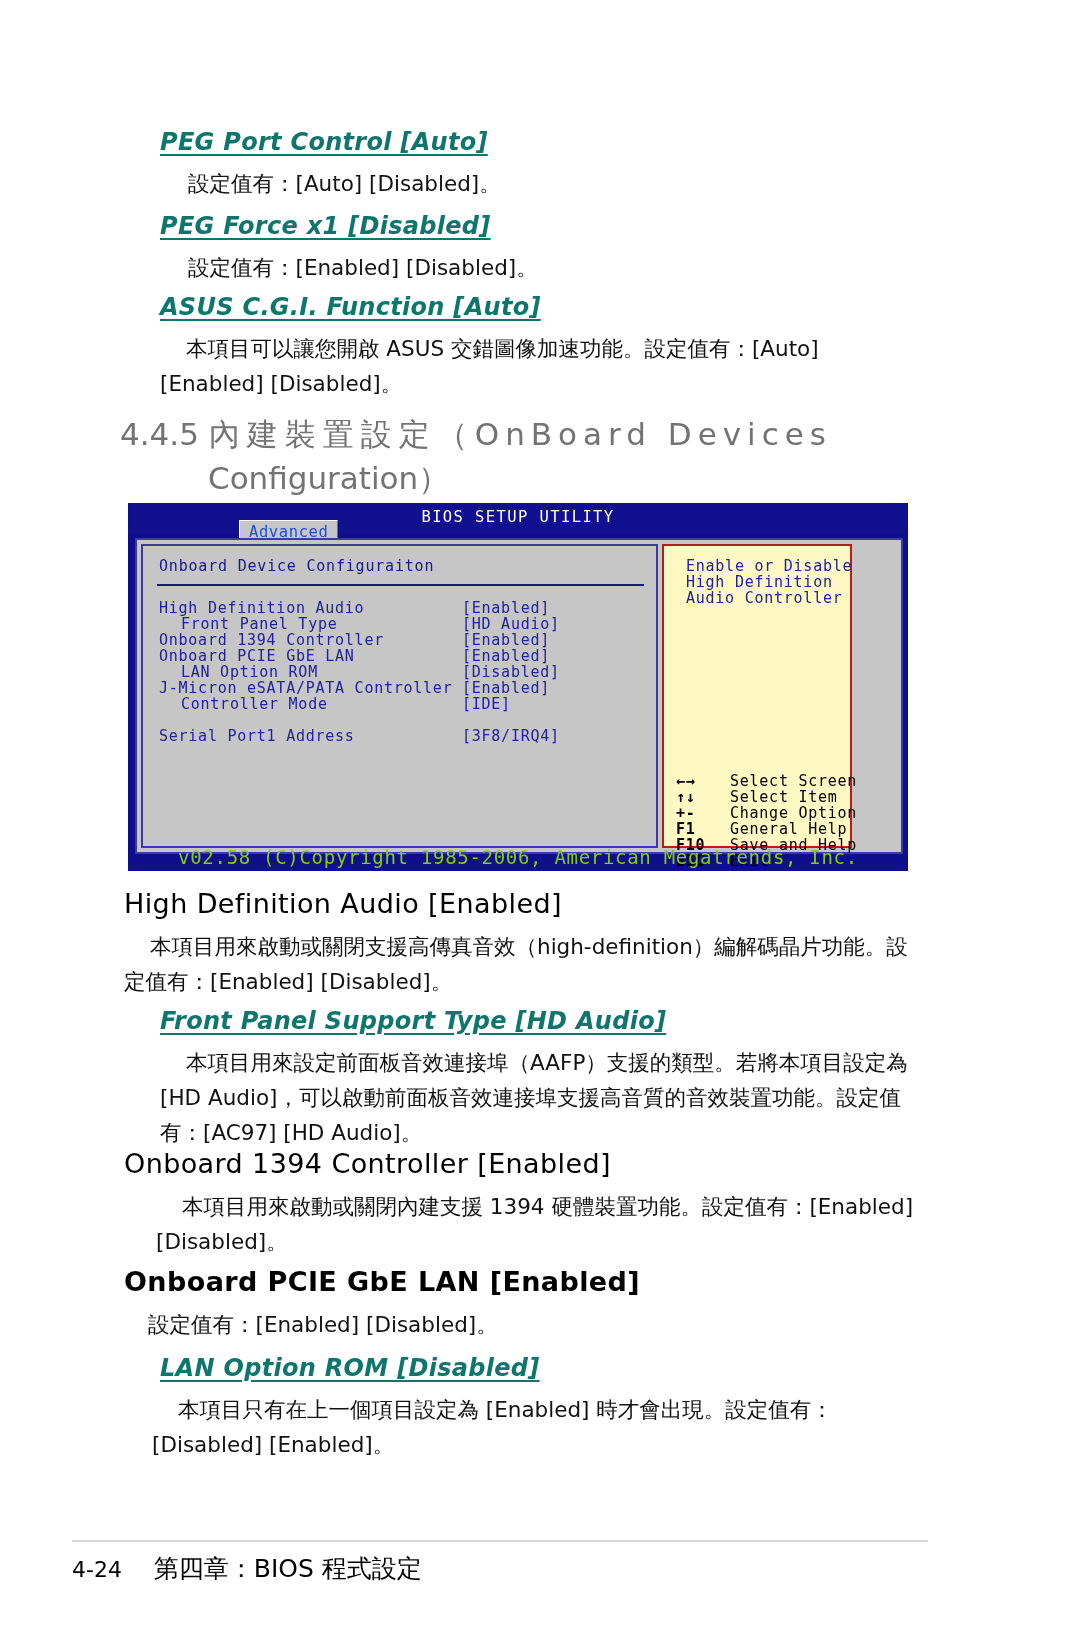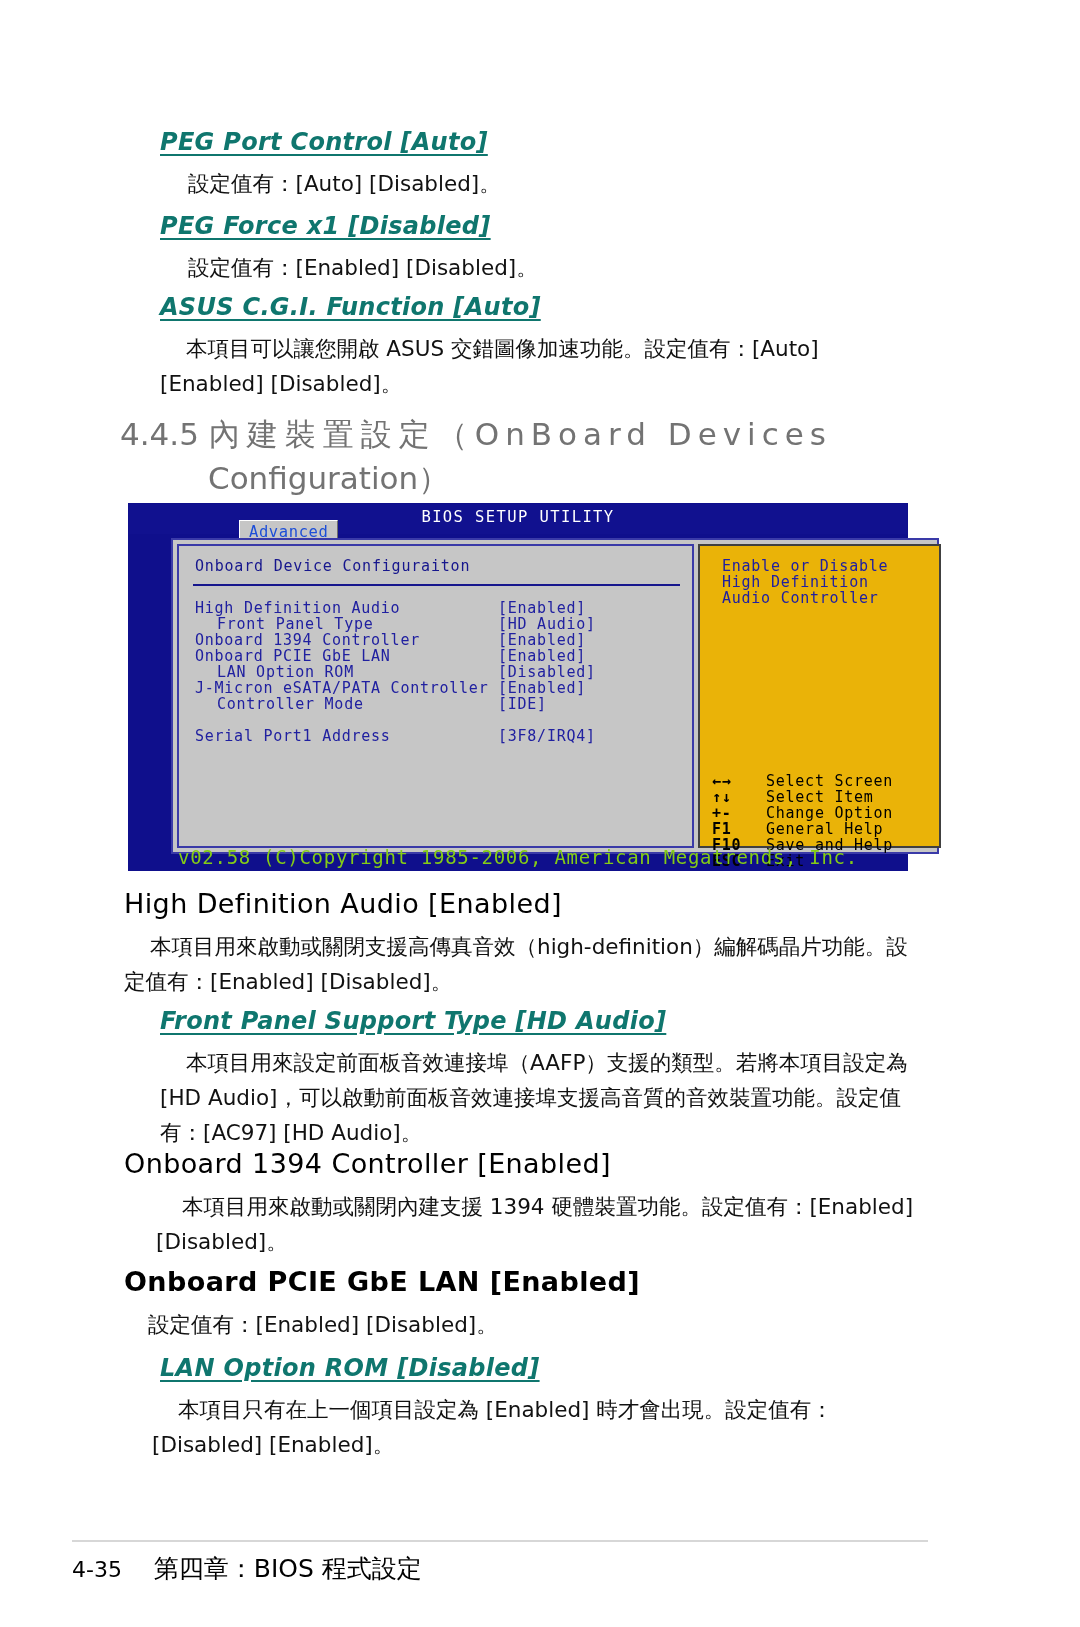--- a/index.html
+++ b/index.html
@@ -123,38 +123,37 @@
     left: 6px;
     top: 34px;
     width: 768px;
     height: 316px;
     background: #c6c6c6;
     border-top: 2px solid #3a3aa8;
     border-left: 2px solid #3a3aa8;
     border-right: 2px solid #3a3aa8;
     border-bottom: 2px solid #3a3aa8;
     box-sizing: border-box;
-    margin-left: 36px;
   }
   .bios-left {
     position: absolute;
     left: 4px; top: 4px;
     width: 517px;
     height: 304px;
     background: #c6c6c6;
     border: 2px solid #3a3aa8;
     box-sizing: border-box;
   }
   .bios-right {
     position: absolute;
     left: 525px; top: 4px;
-    width: 243px;
+    width: 190px;
     height: 304px;
-    background: #eab308;
-    border: 2px solid #404040;
+    background: #fef9c3;
+    border: 2px solid #b91c1c;
     box-sizing: border-box;
   }
   .bios-panel-title {
     position: absolute;
     left: 16px;
     top: 11px;
     color: #16168d;
     font-size: 15px;
     letter-spacing: 0.8px;
     white-space: nowrap;
@@ -340,18 +339,18 @@
   <div class="para indent" style="left:124px; top:1189px; width:792px;margin-left:32px;">本項目用來啟動或關閉內建支援 1394 硬體裝置功能。設定值有：[Enabled] [Disabled]。</div>
 
   <div class="main-head" style="left:124px; top:1266px;font-weight:bold;">Onboard PCIE GbE LAN [Enabled]</div>
   <div class="para" style="left:148px; top:1307px; width:768px;">設定值有：[Enabled] [Disabled]。</div>
 
   <div class="sub-head" style="left:160px; top:1354px;">LAN Option ROM [Disabled]</div>
   <div class="para indent" style="left:152px; top:1392px; width:768px;">本項目只有在上一個項目設定為 [Enabled] 時才會出現。設定值有：[Disabled] [Enabled]。</div>
 
   <div class="footer-rule"></div>
   <div class="footer-text">
-    <span class="pg">4-35</span>
+    <span class="pg">4-24</span>
     <span>&nbsp;&nbsp;</span>
     <span>第四章：BIOS 程式設定</span>
   </div>
 
 </div>
 
 </body></html>

